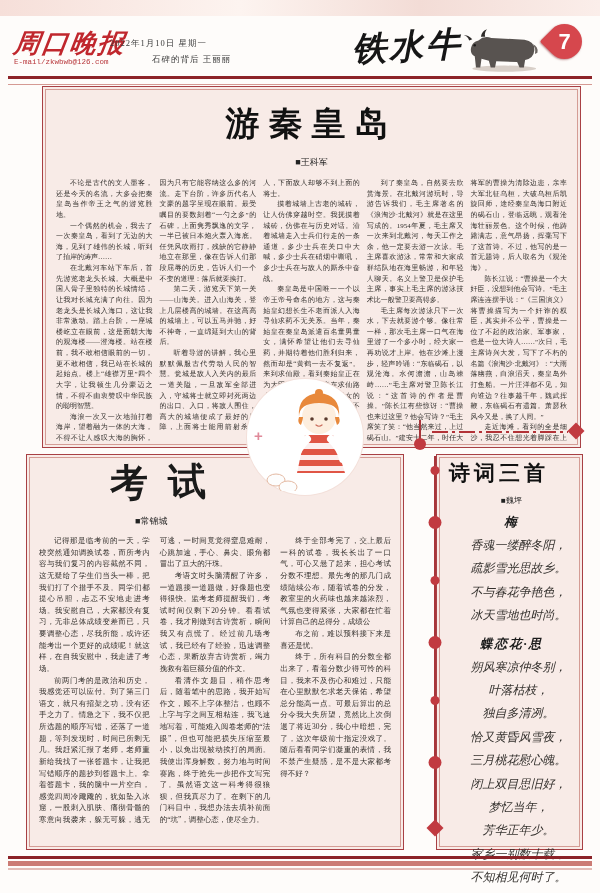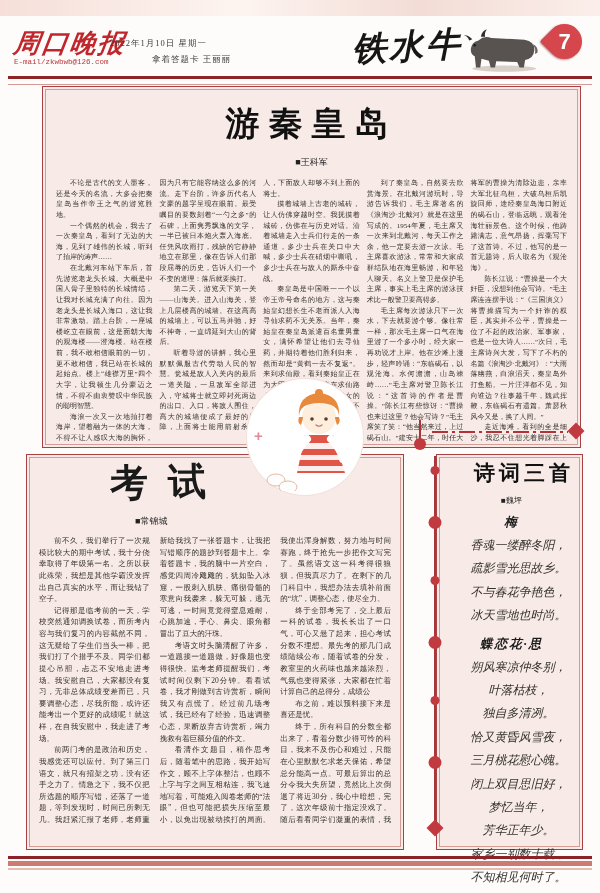--- a/index.html
+++ b/index.html
@@ -39,21 +39,21 @@
 
   .panel-exam{left:26px;top:454px;width:378px;height:396px;padding:0 12px;box-sizing:border-box;}
   .exam-head{position:relative;height:80px;}
   .exam-title{position:absolute;left:24px;top:2px;width:210px;text-align:center;font-size:38px;
         font-weight:700;letter-spacing:20px;transform:rotate(-1deg);color:#1a1a1a;}
   .exam-byline{position:absolute;left:96px;top:60px;font-size:9px;color:#222;}
   .exam-body{height:300px;overflow:hidden;font-size:7.5px;line-height:1.55;text-align:justify;
         column-gap:10px;color:#33302d;}
 
   .panel-poems{left:436px;top:454px;width:147px;height:396px;padding:2px 8px 0 12px;box-sizing:border-box;}
-  .poems-title{margin:2px 0 0;text-align:right;font-size:21px;font-weight:800;letter-spacing:4px;color:#111;}
+  .poems-title{margin:2px 0 0;text-align:left;font-size:21px;font-weight:800;letter-spacing:4px;color:#111;}
   .poems-byline{text-align:center;font-size:8px;margin:8px 0 2px;color:#222;}
   .poem{margin-top:8px;}
   .poem-title{text-align:center;font-size:12.5px;font-weight:700;font-style:italic;
         letter-spacing:2px;margin:6px 0 3px;color:#1c1c1c;}
   .pline{margin:0;font-size:12px;line-height:1.95;text-align:center;padding-left:14px;
         font-style:italic;color:#33302d;}
 
   
   .circle-illus{position:absolute;left:247px;top:379px;width:116px;height:116px;border-radius:50%;
         background:#ffffff;z-index:6;box-shadow:0 0 0 1px #f3e0da;}
@@ -86,21 +86,21 @@
 </style>
 </head>
 <body>
 
 <div class="page">
 
   <div class="hdr">
     <div class="logo">周口晚报</div>
     <div class="email">E-mail/zkwbwb@126.com</div>
     <div class="dateline">2022年1月10日 星期一</div>
-    <div class="editorline">拿着答题卡 王丽丽</div>
+    <div class="editorline">石碑的背后 王丽丽</div>
     <div class="section-name">铁水牛</div>
     <svg class="bull" viewBox="0 0 140 80" aria-hidden="true">
       <ellipse cx="72" cy="72" rx="52" ry="5" fill="#d8cfc8"></ellipse>
       <path d="M30 26 q-10 2 -12 12 q-2 10 6 14 l2 18 h7 l2 -14 12 3 3 11 h7 l2 -10 34 1 4 9 h7 l2 -12 q14 -3 15 -16 q1 -14 -16 -17 l-54 -3 q-12 -4 -21 4z" fill="#585350"></path>
       <path d="M20 24 q-8 -8 -14 -6 q6 0 9 8z M34 20 q2 -10 10 -12 q-5 6 -3 12z" fill="#2e2b29"></path>
       <circle cx="24" cy="34" r="2" fill="#1d1b1a"></circle>
       <path d="M118 32 q10 4 8 14 l-4 2 q2 -9 -4 -16z" fill="#6b6561"></path>
     </svg>
     <div class="pin">
         <span>7</span>
@@ -133,21 +133,20 @@
     <span class="hline"></span>
     <span class="diamond"></span>
   </div>
 
   <div class="panel panel-exam">
     <div class="exam-head">
       <div class="exam-title">考试</div>
       <div class="exam-byline">■常锦城</div>
     </div>
     <div class="exam-body body-cols cols3">
-        <p class="para">前不久，我们举行了一次规模比较大的期中考试，我十分侥幸取得了年级第一名。之所以获此殊荣，我想是其他学霸没发挥出自己真实的水平，而让我钻了空子。</p>
         <p class="para">记得那是临考前的一天，学校突然通知调换试卷，而所考内容与我们复习的内容截然不同，这无疑给了学生们当头一棒，把我们打了个措手不及。同学们都提心吊胆，忐忑不安地走进考场。我安慰自己，大家都没有复习，无非总体成绩变差而已，只要调整心态，尽我所能，或许还能考出一个更好的成绩呢！就这样，在自我安慰中，我走进了考场。</p>
         <p class="para">前两门考的是政治和历史，我感觉还可以应付。到了第三门语文，就只有招架之功，没有还手之力了。情急之下，我不仅把所选题的顺序写错，还落了一道题，等到发现时，时间已所剩无几。我赶紧汇报了老师，老师重新给我找了一张答题卡，让我把写错顺序的题抄到答题卡上。拿着答题卡，我的脑中一片空白，感觉四周冷飕飕的，犹如坠入冰窟，一股刺入肌肤、痛彻骨髓的寒意向我袭来，躲无可躲，逃无可逃，一时间竟觉得窒息难耐，心跳加速，手心、鼻尖、眼角都冒出了豆大的汗珠。</p>
         <p class="para">考语文时头脑清醒了许多，一道题接一道题做，好像题也变得很快。监考老师提醒我们，考试时间仅剩下20分钟。看看试卷，我才刚做到古诗赏析，瞬间我又有点慌了。经过前几场考试，我已经有了经验，迅速调整心态，果断放弃古诗赏析，竭力挽救有着巨额分值的作文。</p>
         <p class="para">看清作文题目，稍作思考后，随着笔中的思路，我开始写作文，顾不上字体整洁，也顾不上字与字之间互相粘连，我飞速地写着，可能难入阅卷老师的“法眼”，但也可能把损失压缩至最小，以免出现被动挨打的局面。我使出浑身解数，努力地与时间赛跑，终于抢先一步把作文写完了。虽然语文这一科考得很狼狈，但我真尽力了。在剩下的几门科目中，我想办法去填补前面的“坑”，调整心态，使尽全力。</p>
         <p class="para">终于全部考完了，交上最后一科的试卷，我长长出了一口气，可心又悬了起来，担心考试分数不理想。最先考的那几门成绩陆续公布，随着试卷的分发，教室里的火药味也越来越浓烈，气氛也变得紧张，大家都在忙着计算自己的总得分，成绩公</p>
         <p class="para">布之前，难以预料接下来是喜还是忧。</p>
         <p class="para">终于，所有科目的分数全都出来了，看着分数少得可怜的科目，我来不及伤心和难过，只能在心里默默乞求老天保佑，希望总分能高一点。可最后算出的总分令我大失所望，竟然比上次倒退了将近30分，我心中暗想，完了，这次年级前十指定没戏了。随后看看同学们凝重的表情，我不禁产生疑惑，是不是大家都考得不好？</p>
       </div>
   </div>
 

